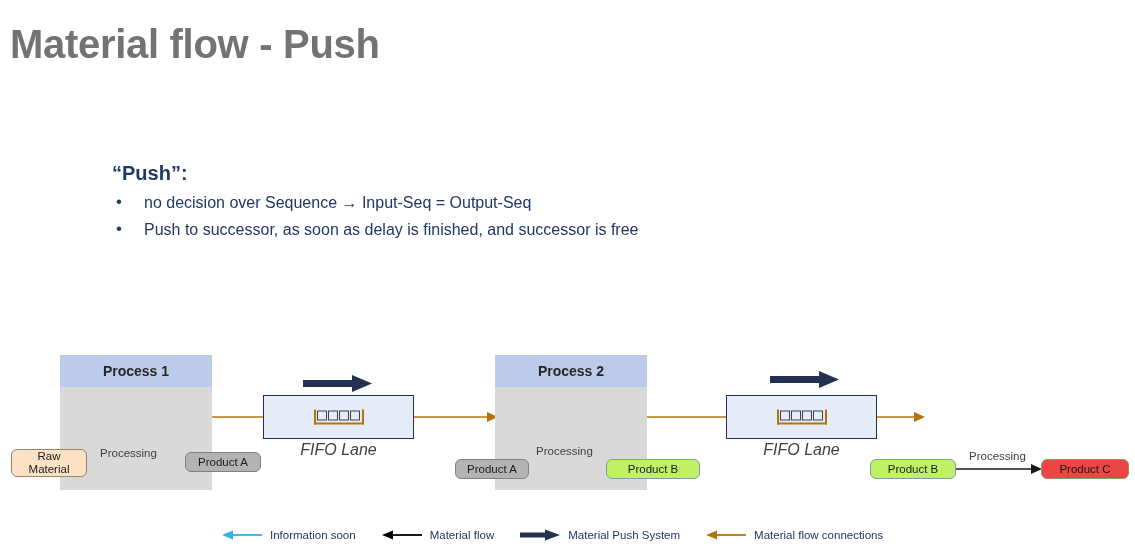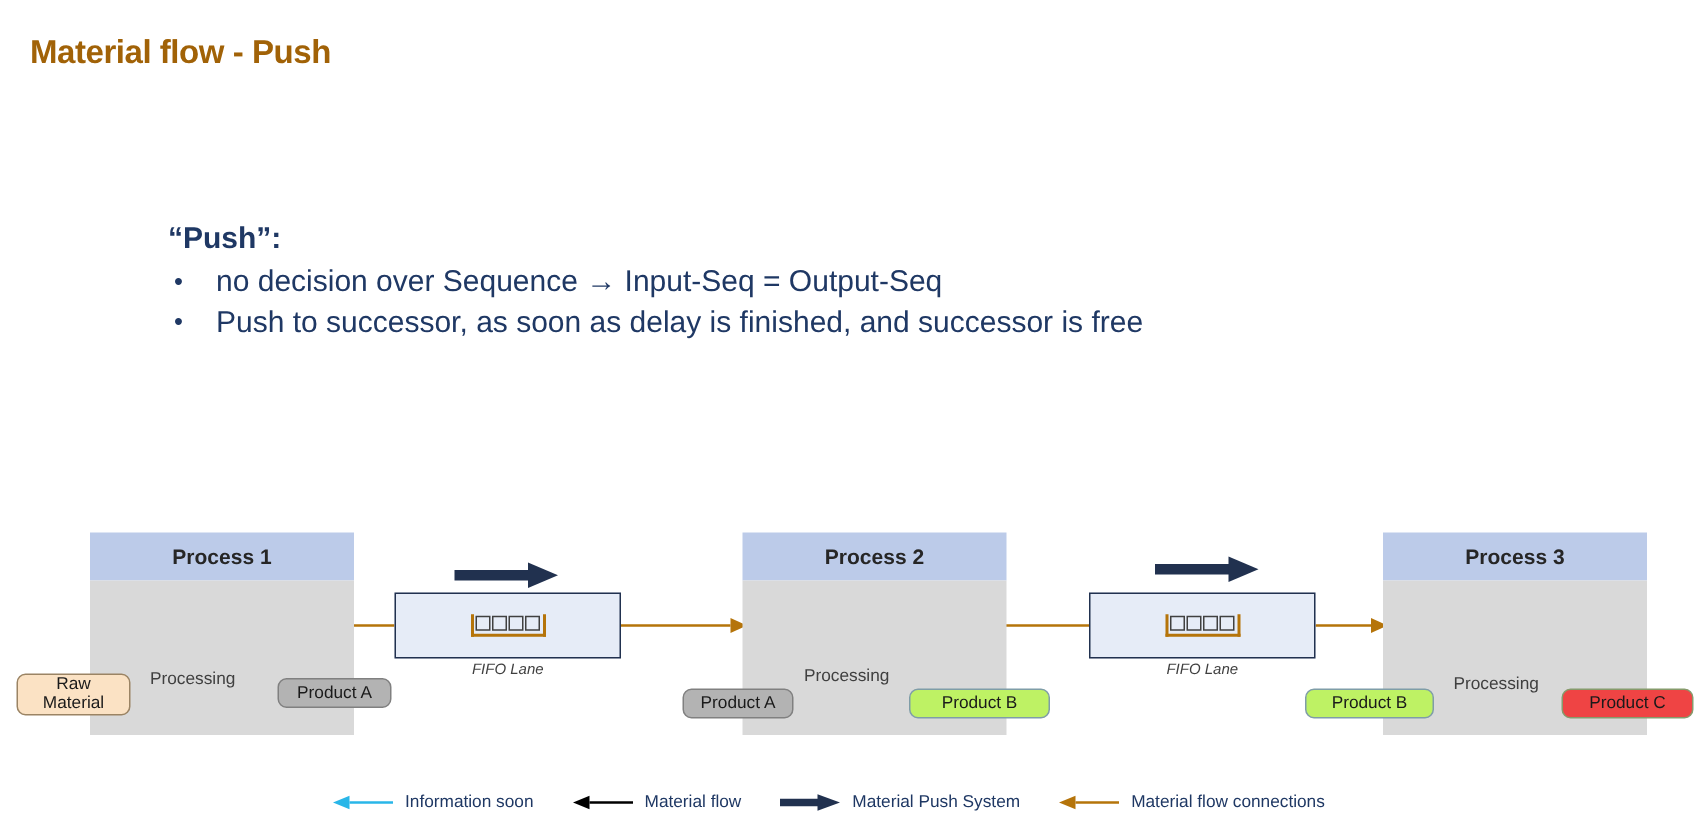--- a/index.html
+++ b/index.html
@@ -16,50 +16,50 @@
   }
   #slide {
     position: absolute;
     inset: 0;
     background: #ffffff;
   }
 
   
   #title {
     position: absolute;
-    left: 20px;
+    left: 10px;
     top: 22px;
-    font-size: 22px;
+    font-size: 40px;
     font-weight: bold;
-    color: #a16207;
+    color: #737373;
     letter-spacing: -0.3px;
     white-space: nowrap;
   }
 
   
   #bullets {
     position: absolute;
     left: 112px;
-    top: 146px;
+    top: 160px;
     color: #1f3864;
     width: 900px;
   }
   #bullets .heading {
     font-size: 20px;
     font-weight: bold;
     line-height: 26px;
     margin: 0 0 3px 0;
   }
   #bullets ul {
     list-style: none;
     margin: 0;
     padding: 0;
   }
   #bullets li {
-    font-size: 20px;
+    font-size: 16px;
     line-height: 27px;
     position: relative;
     padding-left: 32px;
     white-space: nowrap;
   }
   #bullets li::before {
     content: "\2022";
     position: absolute;
     left: 4px;
     top: -1px;
@@ -74,21 +74,21 @@
     top: 0;
     width: 1135px;
     height: 559px;
     pointer-events: none;
   }
   #diagram > * { pointer-events: auto; }
 
   .process {
     position: absolute;
     top: 355px;
-    width: 176px;
+    width: 152px;
     height: 135px;
   }
   .process .ph {
     height: 32px;
     background: #bccbe9;
     color: #262626;
     font-weight: bold;
     font-size: 14px;
     display: flex;
     align-items: center;
@@ -134,21 +134,21 @@
   .fifo {
     position: absolute;
     width: 151px;
     height: 44px;
     background: #e6ecf7;
     border: 1.4px solid #21314f;
     box-sizing: border-box;
   }
   .fifo-label {
     position: absolute;
-    font-size: 10px;
+    font-size: 16px;
     font-style: italic;
     color: #3f3f3f;
     text-align: center;
     width: 151px;
     white-space: nowrap;
   }
   .fifo-squares {
     position: absolute;
     left: 50%;
     top: 50%;
@@ -276,24 +276,20 @@
     <div class="fifo" style="left:726px; top:395px;">
       <div class="fifo-squares">
         <i></i>
         <i></i>
         <i></i>
         <i></i>
       </div>
     </div>
     <div class="fifo-label" style="left:726px; top:441px;">FIFO Lane</div>
 
-    <div class="process" id="proc3">
-      <div class="ph">Process 3</div>
-      <div class="pb"></div>
-    </div>
     <div class="chip cyan" style="left:870px; top:459px; width:86px; height:20px;">Product B</div>
     <div class="proc-label" style="left:969px; top:450px;">Processing</div>
     <div class="chip green" style="left:1041px; top:459px; width:88px; height:20px;">Product C</div>
 
   </div>
 
   <div id="legend">
 
     <div class="legend-item">
       <svg class="lg-arrow" viewBox="0 0 40 12">

